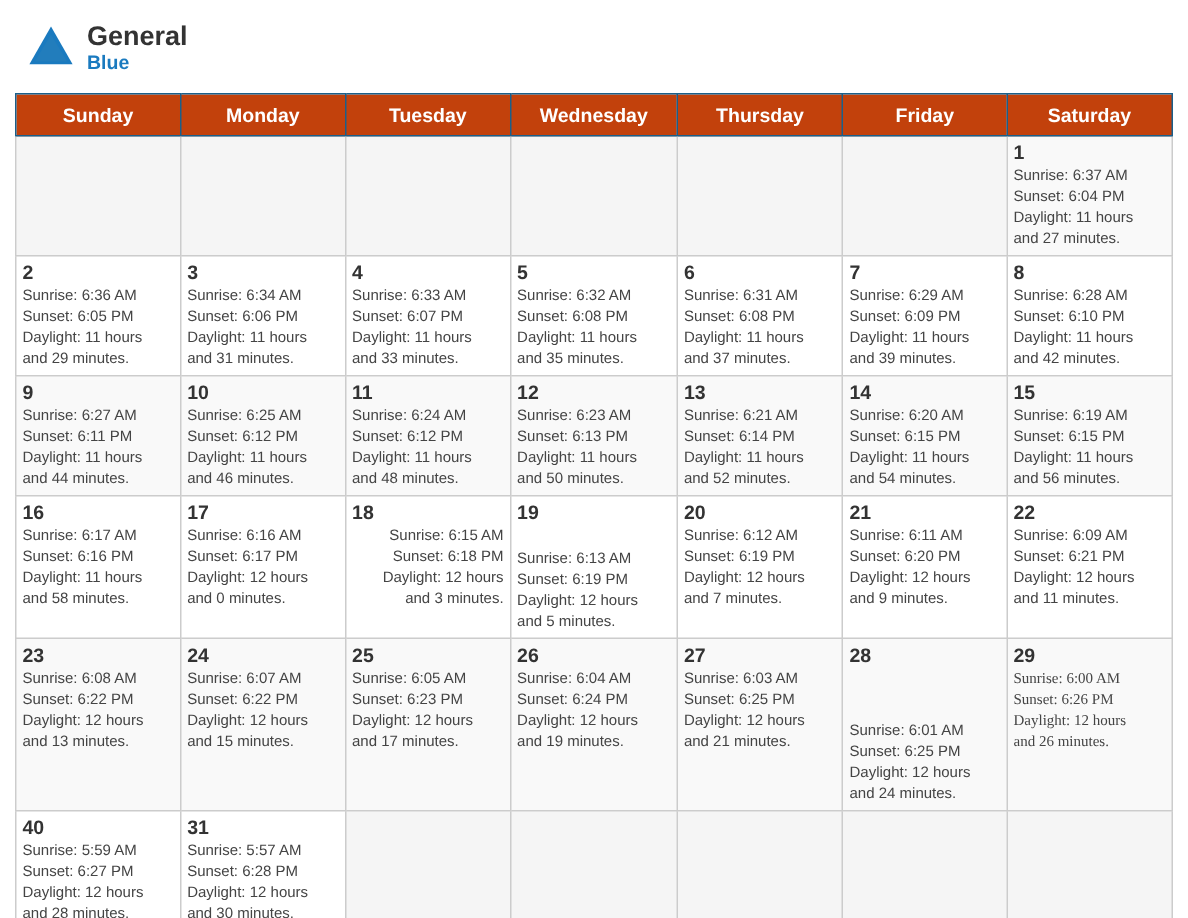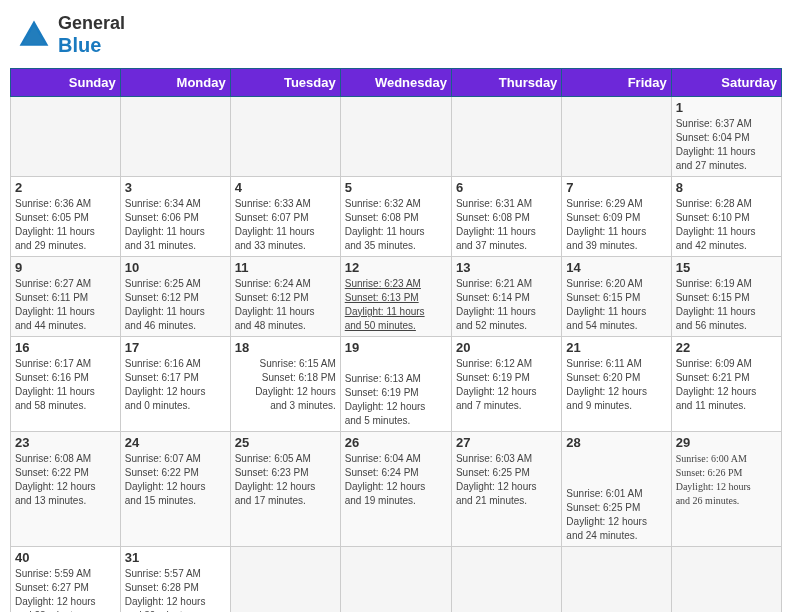--- a/index.html
+++ b/index.html
@@ -26,21 +26,21 @@
       display: flex;
       flex-direction: column;
       line-height: 1.1;
     }
     .logo-general {
       font-size: 18px;
       font-weight: bold;
       color: #333;
     }
     .logo-blue {
-      font-size: 20px;
+      font-size: 13px;
       font-weight: bold;
       color: #1a7abf;
     }
     .logo-icon {
       width: 36px;
       height: 36px;
     }
     .title-block {
       text-align: right;
     }
@@ -53,25 +53,25 @@
       font-size: 15px;
       color: #555;
       font-weight: normal;
     }
     .calendar {
       width: 100%;
       border-collapse: collapse;
       border: 1px solid #ccc;
     }
     .calendar th {
-      background: #6d28d9;
+      background: #c2410c;
       color: #fff;
       padding: 6px 4px;
       font-size: 13px;
-      text-align: right;
+      text-align: center;
       border: 1px solid #1a5f8a;
     }
     .calendar td {
       border: 1px solid #ccc;
       vertical-align: top;
       padding: 3px 4px;
       width: 113px;
       min-height: 70px;
       background: #fff;
       font-size: 10.5px;
@@ -214,21 +214,21 @@
         </td>
         <td>
           <span class="day-number">11</span>
           <div class="day-info" style="white-space: pre-line;">Sunrise: 6:24 AM
 Sunset: 6:12 PM
 Daylight: 11 hours
 and 48 minutes.</div>
         </td>
         <td>
           <span class="day-number">12</span>
-          <div class="day-info" style="white-space: pre-line; text-decoration: underline;">Sunrise: 6:23 AM
+          <div class="day-info" style="white-space: pre-line;">Sunrise: 6:23 AM
 Sunset: 6:13 PM
 Daylight: 11 hours
 and 50 minutes.</div>
         </td>
         <td>
           <span class="day-number">13</span>
           <div class="day-info" style="white-space: pre-line;">Sunrise: 6:21 AM
 Sunset: 6:14 PM
 Daylight: 11 hours
 and 52 minutes.</div>

